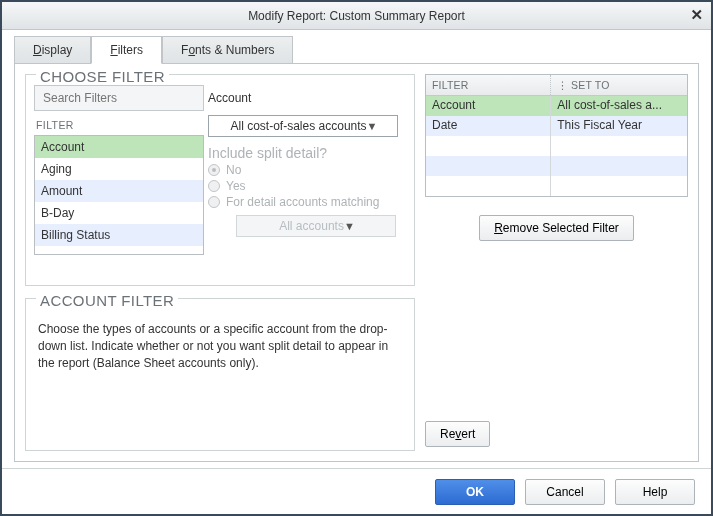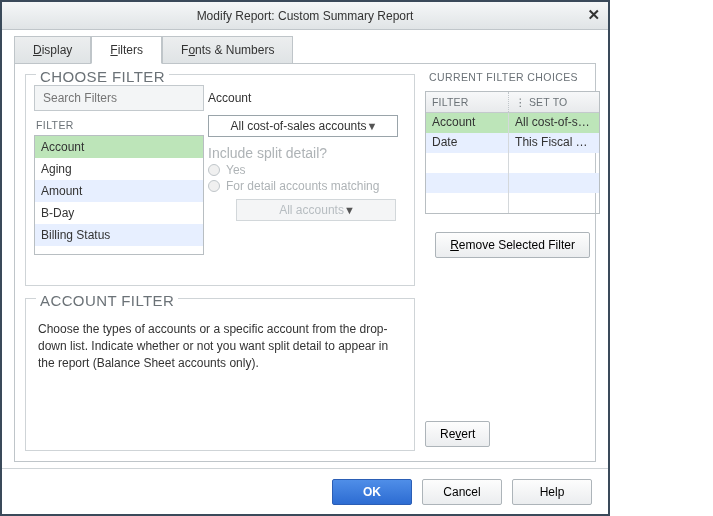--- a/index.html
+++ b/index.html
@@ -1,18 +1,18 @@
 <!DOCTYPE html>
 <html><head>
 <meta charset="utf-8">
 <style>
   * { box-sizing: border-box; margin: 0; padding: 0; }
   body { font-family: Arial, Helvetica, sans-serif; font-size: 11.5px; color: #333; background:#fff; }
   .window {
-    width: 610px; height: 516px;
+    width: 713px; height: 516px;
     border: 2px solid #3a4a5a;
     background: #fff;
     position: relative;
     display: flex; flex-direction: column;
   }
   .titlebar {
     height: 28px;
     background: linear-gradient(#f5f7f8,#e0e4e6);
     border-bottom: 1px solid #c0c6ca;
     display:flex; align-items:center; justify-content:center;
@@ -224,20 +224,24 @@
           </div>
 
           <div class="right-of-search">
             <div class="curfilter-title">Account</div>
             <div class="dropdown">
               <span>All cost-of-sales accounts</span>
               <span class="arrow">▼</span>
             </div>
             <div class="disabled-group">
               <div class="lbl">Include split detail?</div>
+              <div class="radio-row">
+                <span class="radio-circle sel"></span>
+                <span>No</span>
+              </div>
               <div class="radio-row">
                 <span class="radio-circle"></span>
                 <span>Yes</span>
               </div>
               <div class="radio-row">
                 <span class="radio-circle"></span>
                 <span>For detail accounts matching</span>
               </div>
               <div class="dropdown disabled">
                 <span>All accounts</span>
@@ -249,21 +253,20 @@
       </div>
 
       <div class="fieldset accountfilterbox">
         <div class="legend">ACCOUNT FILTER</div>
         <div class="af-body">Choose the types of accounts or a specific account from the drop-down list. Indicate whether or not you want split detail to appear in the report (Balance Sheet accounts only).</div>
       </div>
 
     </div>
 
     <div class="right">
-      <div class="cfc-legend">CURRENT FILTER CHOICES</div>
       <div class="cfc-table">
         <div class="cfc-head">
           <div class="hcell c1">FILTER</div>
           <div class="hcell c2">⋮ <span>SET TO</span></div>
         </div>
         <div class="cfc-row sel">
           <div class="ccell c1">Account</div>
           <div class="ccell c2">All cost-of-sales a...</div>
         </div>
         <div class="cfc-row alt">

